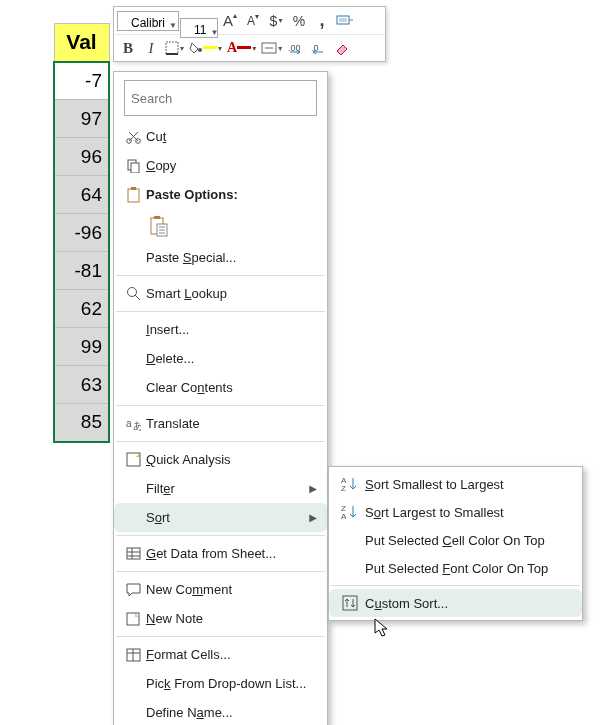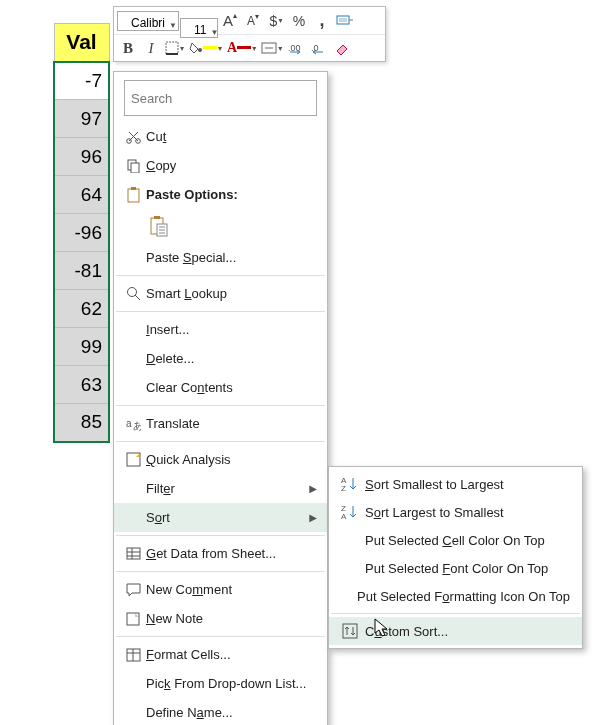--- a/index.html
+++ b/index.html
@@ -122,21 +122,21 @@
   }
   .ctx-item .ico, .sub-item .ico {
     width: 26px;
     display: inline-flex;
     justify-content: center;
     color: #555;
     font-size: 14px;
   }
   .ctx-item .lbl, .sub-item .lbl { flex: 1; }
   .ctx-item .arrow { font-size: 10px; color: #555; }
-  .ctx-item.hl, .sub-item.hl { background: #e4efe9; }
+  .ctx-item.hl, .sub-item.hl { background: #e4efe9; border-radius: 6px; }
   .ctx .paste-row {
     display:flex; align-items:center; height:34px; padding-left:32px;
   }
   .sep { height:1px; background:#dcdcdc; margin:3px 2px; }
   .bold { font-weight:700; }
   u.acc { text-decoration: underline; }
 
   
   .submenu {
     position: absolute;
@@ -475,24 +475,20 @@
     <span class="lbl"><span>S</span><u class="acc">o</u><span>rt Largest to Smallest</span></span>
   </div>
   <div class="sub-item">
     <span class="ico"></span>
     <span class="lbl"><span>Put Selected </span><u class="acc">C</u><span>ell Color On Top</span></span>
   </div>
   <div class="sub-item">
     <span class="ico"></span>
     <span class="lbl"><span>Put Selected </span><u class="acc">F</u><span>ont Color On Top</span></span>
   </div>
-  <div class="sub-item">
-    <span class="ico"></span>
-    <span class="lbl"><span>Put Selected F</span><u class="acc">o</u><span>rmatting Icon On Top</span></span>
-  </div>
   <div class="sep"></div>
   <div class="sub-item hl">
     <span class="ico">
       <svg width="16" height="16">
           <rect x="1" y="1" width="14" height="14" fill="none" stroke="#555"></rect>
           <path d="M5 4 V12 M3 6 L5 4 L7 6 M11 4 V12 M9 10 L11 12 L13 10" stroke="#555" fill="none"></path>
         </svg>
     </span>
     <span class="lbl"><span>C</span><u class="acc">u</u><span>stom Sort...</span></span>
   </div>

